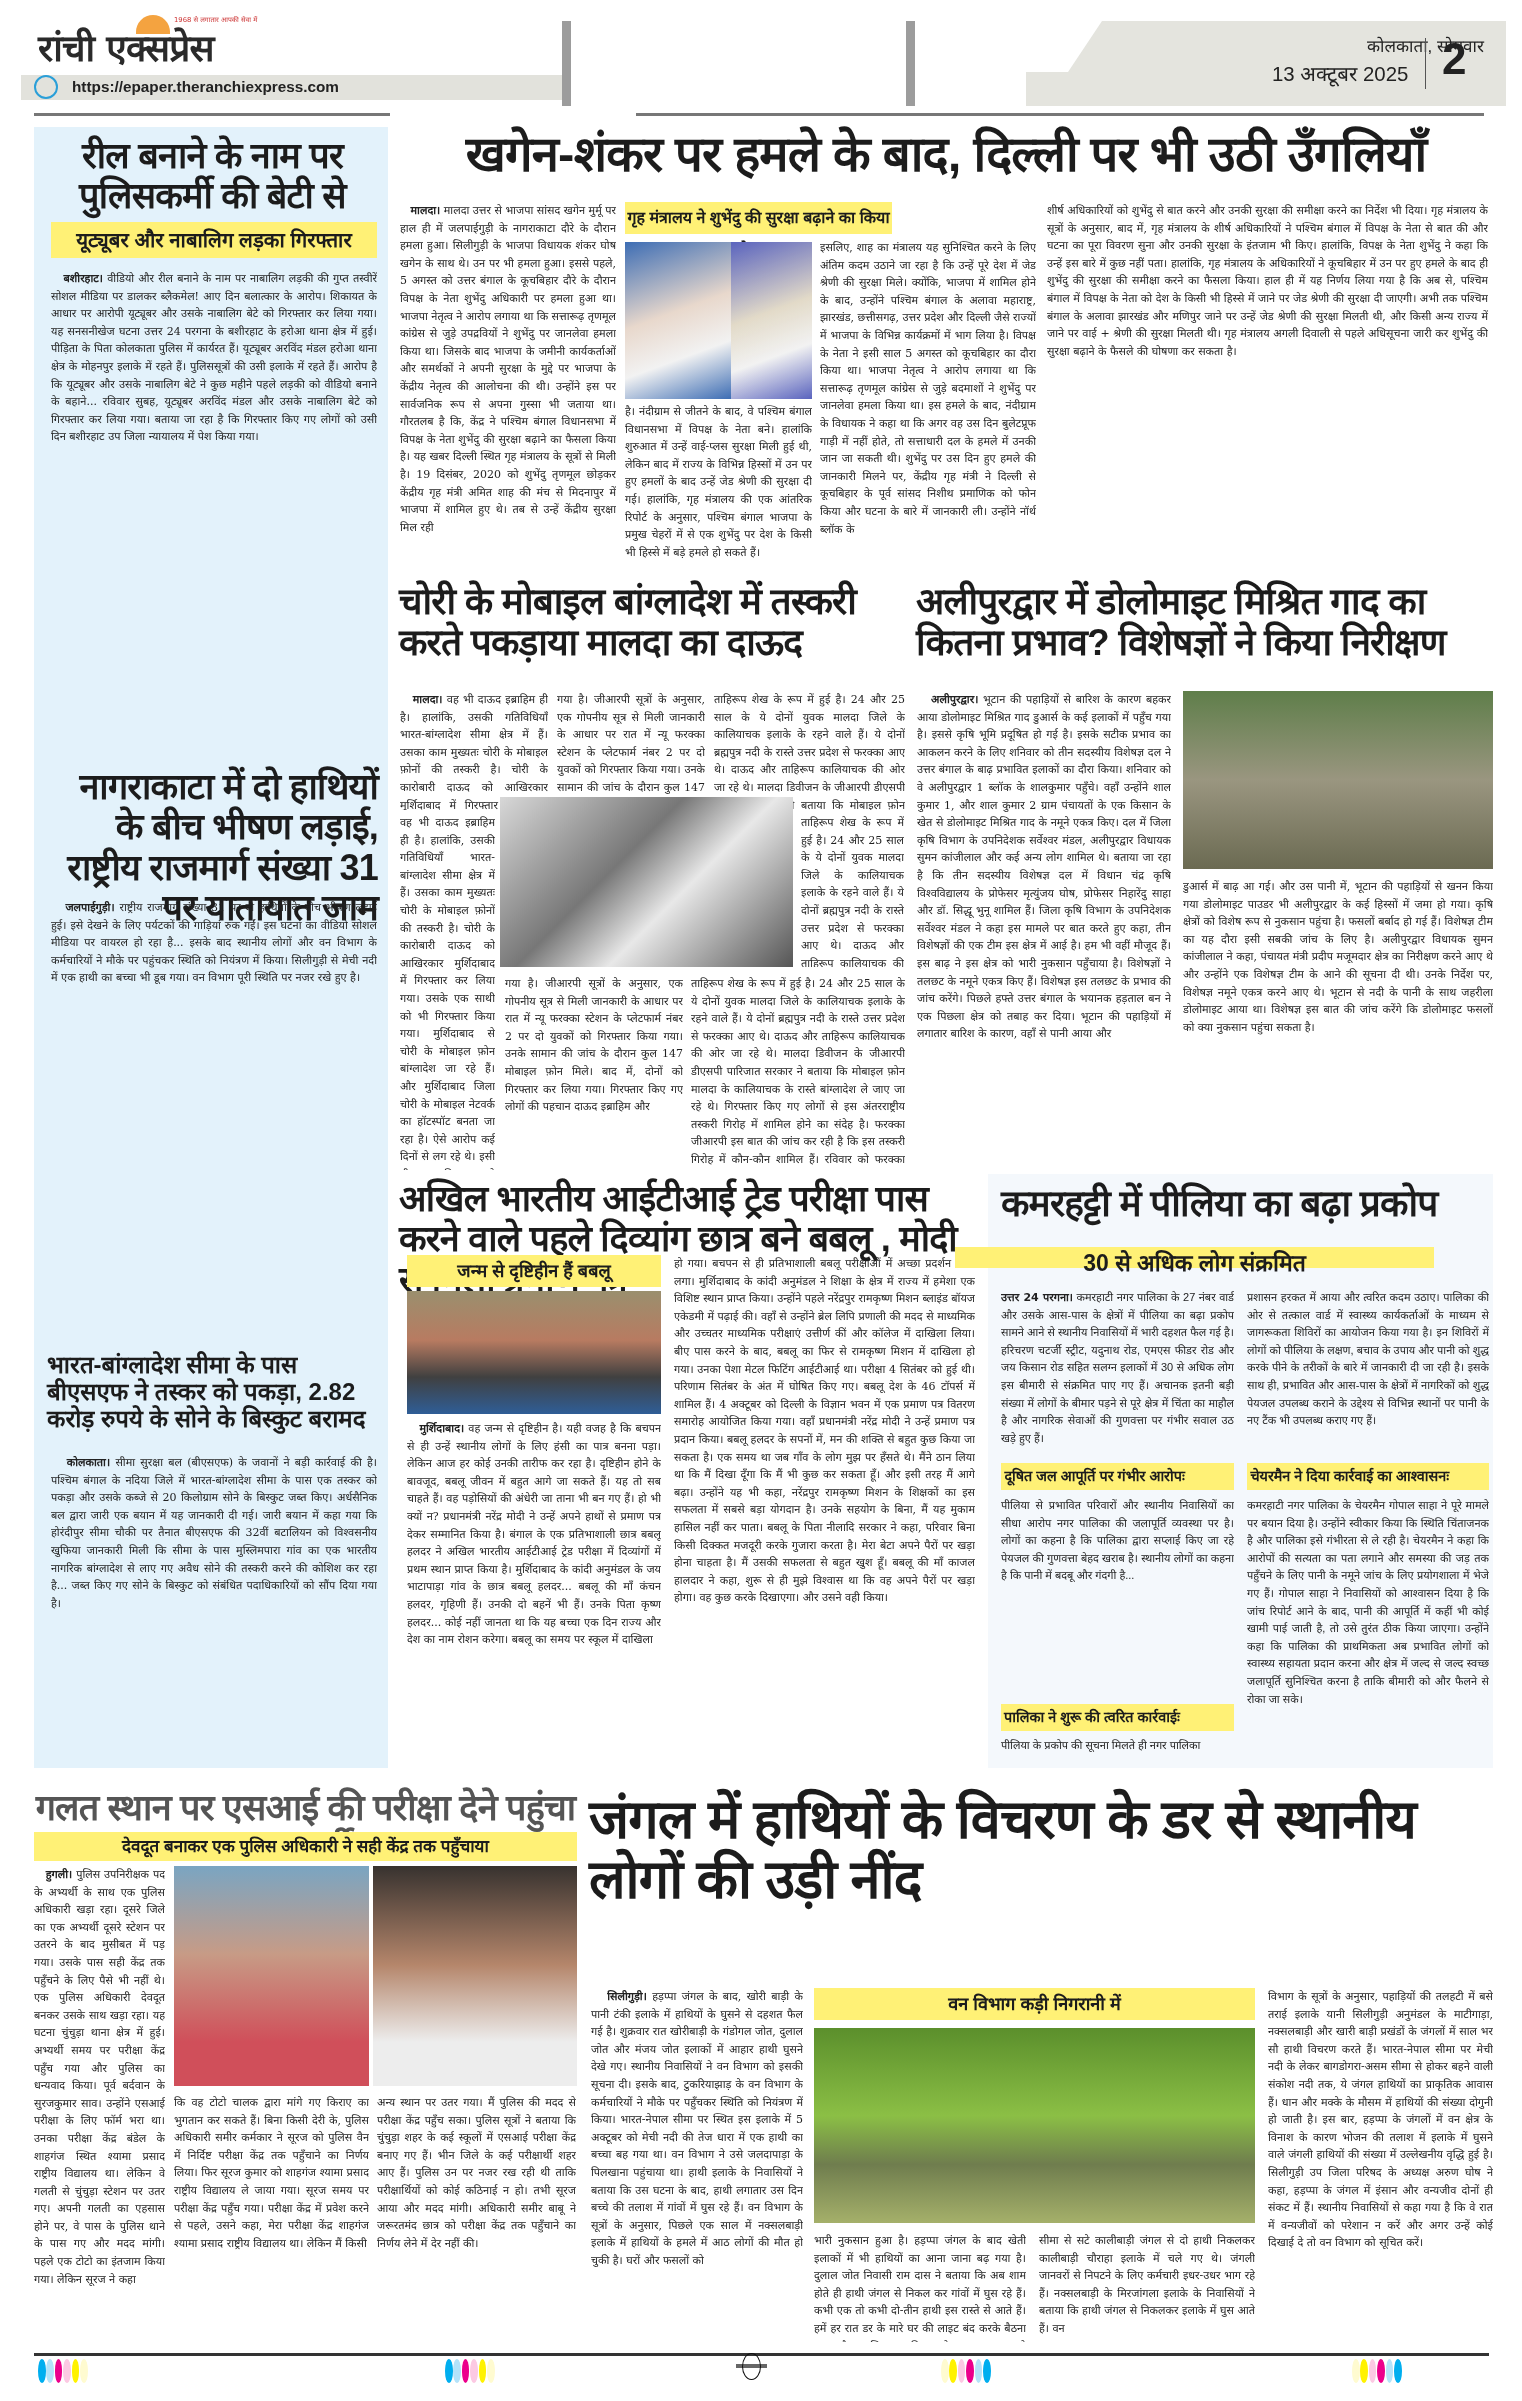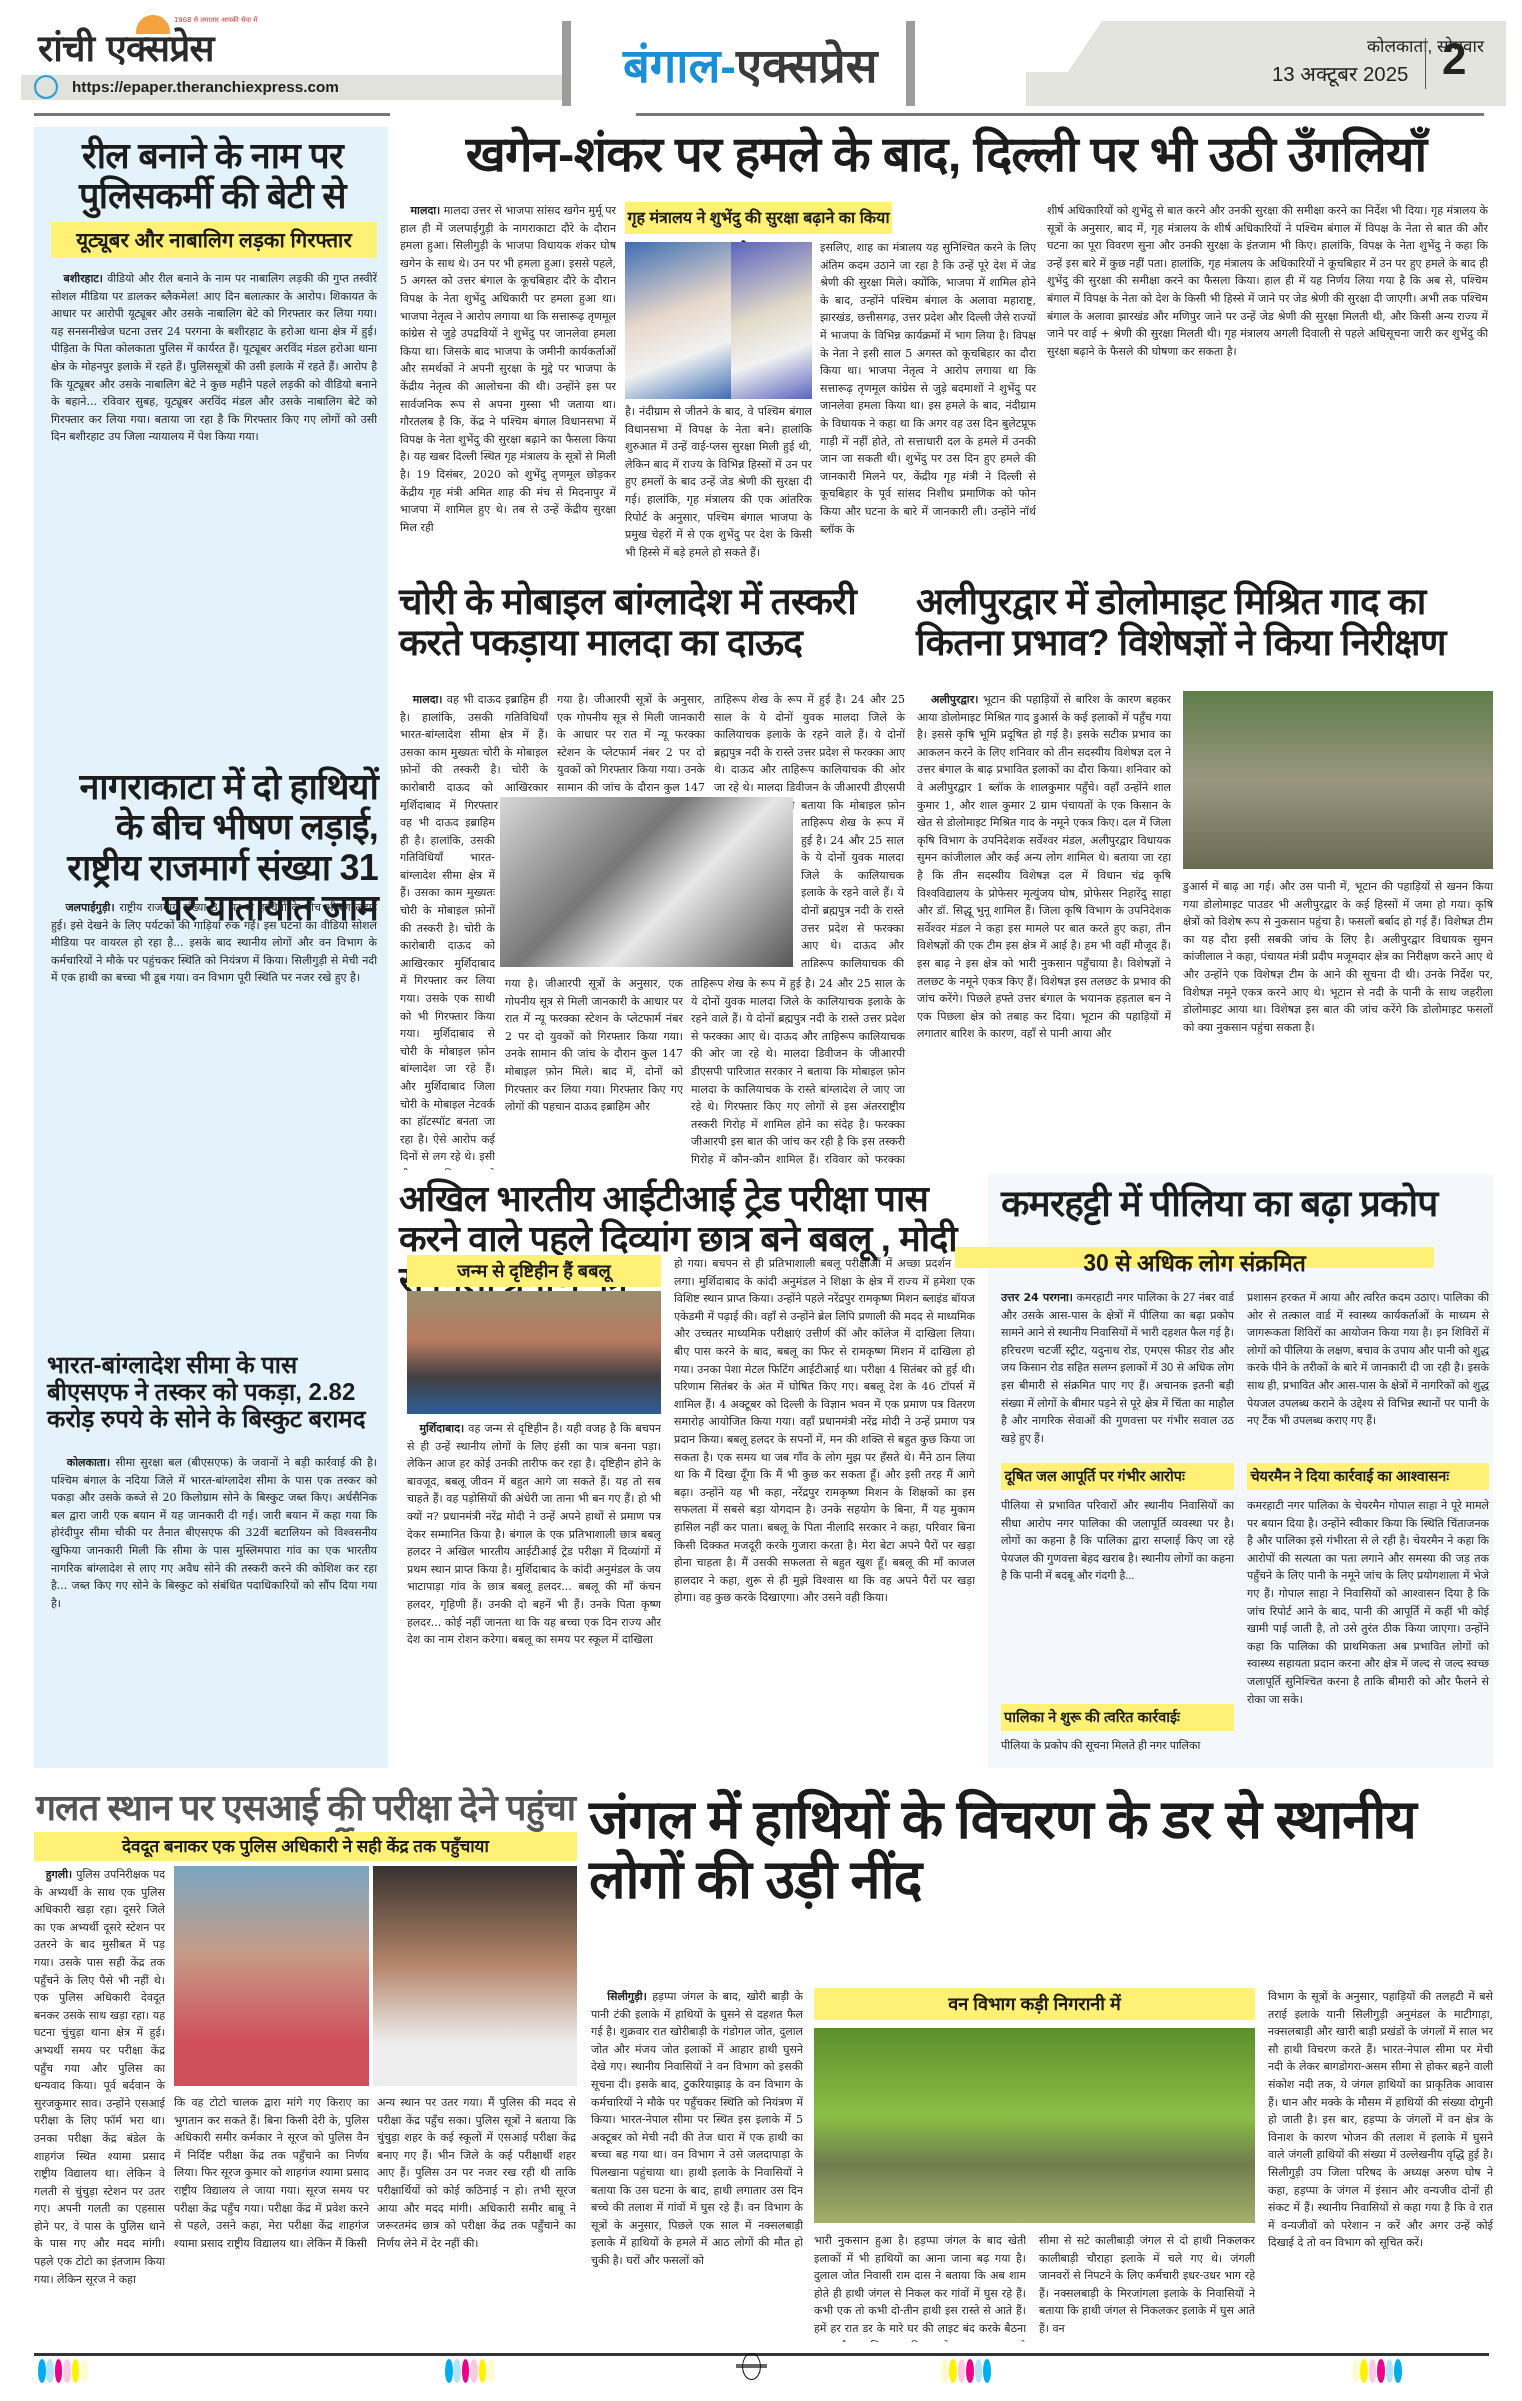--- a/index.html
+++ b/index.html
@@ -48,23 +48,20 @@
 <body>
 
 <div class="abs masthead">
   <div class="abs logo-sun"></div>
   <div class="abs logo">रांची एक्सप्रेस</div>
   <div class="abs" style="left:174px;top:15.3px;font-size:6.8px;color:#c33;">1968 से लगातार आपकी सेवा में</div>
   <div class="abs url-bar"></div>
   <div class="abs url-icon"></div>
   <div class="abs url-text">https://epaper.theranchiexpress.com</div>
   <div class="abs bracket-l"></div>
-  <div class="abs section-title">
-    <span class="blue">बंगाल-</span><span class="grey">एक्सप्रेस</span>
-  </div>
   <div class="abs bracket-r"></div>
   <div class="abs date-box"></div>
   <div class="abs date-city">कोलकाता, सोमवार</div>
   <div class="abs date-date">13 अक्टूबर 2025</div>
   <div class="abs date-sep"></div>
   <div class="abs page-no">2</div>
 </div>
 <div class="abs hrule" style="left:34px;top:113px;width:356px"></div>
 <div class="abs hrule" style="left:636px;top:113px;width:848px"></div>
 

